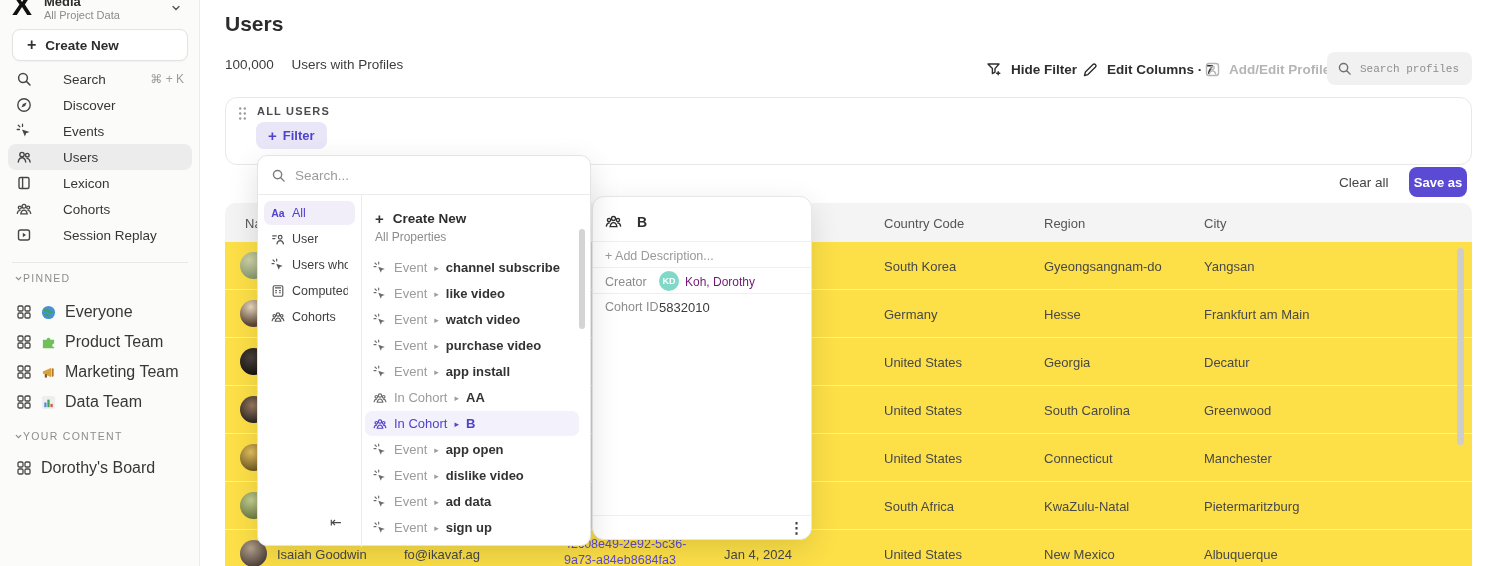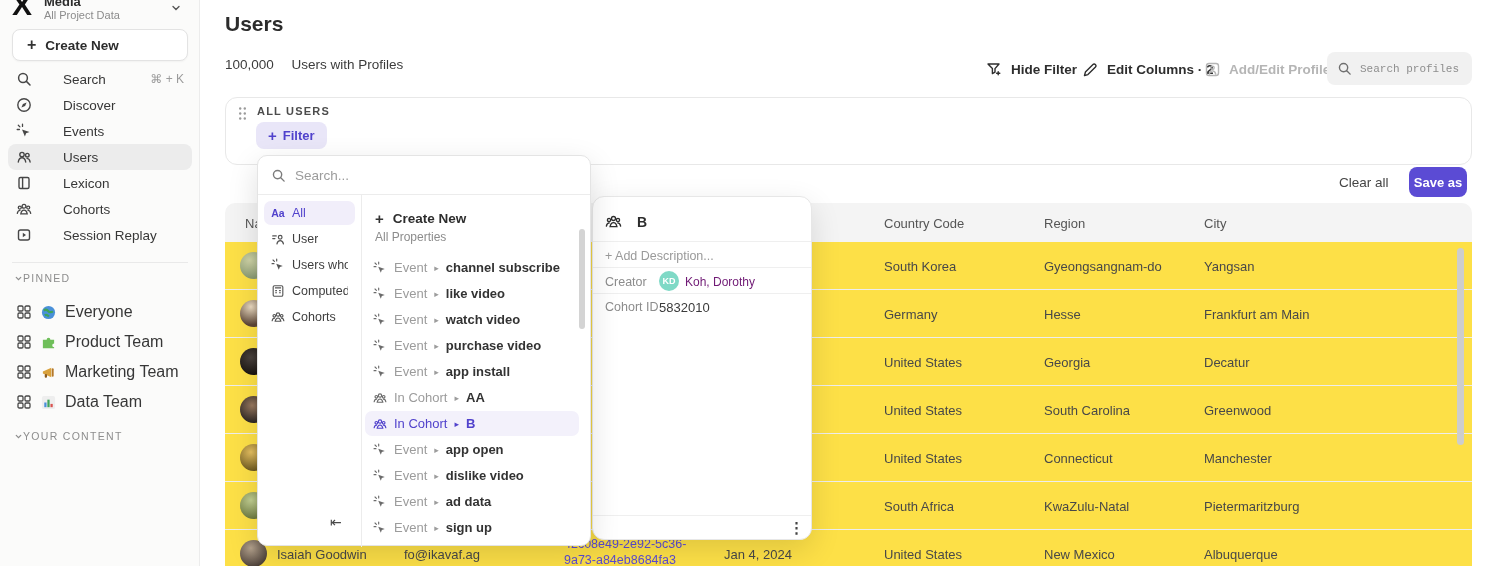--- a/index.html
+++ b/index.html
@@ -317,20 +317,31 @@
   </div>
 
   <div class="ssection" style="top:430px">
     <span class="chev">
         <svg width="9" height="9" viewBox="0 0 16 16" fill="none" stroke="currentColor" stroke-width="2.2" stroke-linecap="round">
           <path d="M4 6l4 4 4-4"></path>
         </svg>
       </span>
     <span>YOUR CONTENT</span>
   </div>
+  <div class="bitem" style="top:454px">
+    <span class="sicon">
+        <svg viewBox="0 0 16 16" fill="none" stroke="currentColor" stroke-width="1.3">
+          <rect x="2" y="2" width="5" height="5" rx="1.2"></rect>
+          <rect x="9" y="2" width="5" height="5" rx="1.2"></rect>
+          <rect x="2" y="9" width="5" height="5" rx="1.2"></rect>
+          <rect x="9" y="9" width="5" height="5" rx="1.2"></rect>
+        </svg>
+      </span>
+    <span class="blabel">Dorothy's Board</span>
+  </div>
 </div>
 
 <div class="page-title">Users</div>
 <div class="count-row">
   <span class="cnt">100,000</span>
   <span>Users with Profiles</span>
 </div>
 
 <div class="hbtn" style="left:986px">
   <span class="hicon">
@@ -340,21 +351,21 @@
       </svg>
     </span>
   <span>Hide Filter</span>
 </div>
 <div class="hbtn" style="left:1082px">
   <span class="hicon">
       <svg viewBox="0 0 17 17" fill="none" stroke="currentColor" stroke-width="1.4" stroke-linejoin="round">
         <path d="M2.5 14.5l.9-3.4L11 3.5a1.6 1.6 0 012.3 0l.2.2a1.6 1.6 0 010 2.3L5.9 13.6z"></path>
       </svg>
     </span>
-  <span>Edit Columns · 2</span>
+  <span>Edit Columns · 7</span>
 </div>
 <div class="hbtn disabled" style="left:1204px">
   <span class="hicon">
       <svg viewBox="0 0 17 17" fill="none" stroke="currentColor" stroke-width="1.4">
         <rect x="2.5" y="2.5" width="12" height="12" rx="2.5"></rect>
         <circle cx="8.5" cy="6.8" r="1.7"></circle>
         <path d="M5.3 13c.4-2 1.7-3.1 3.2-3.1s2.8 1.1 3.2 3.1" stroke-linecap="round"></path>
       </svg>
     </span>
   <span>Add/Edit Profile</span>

